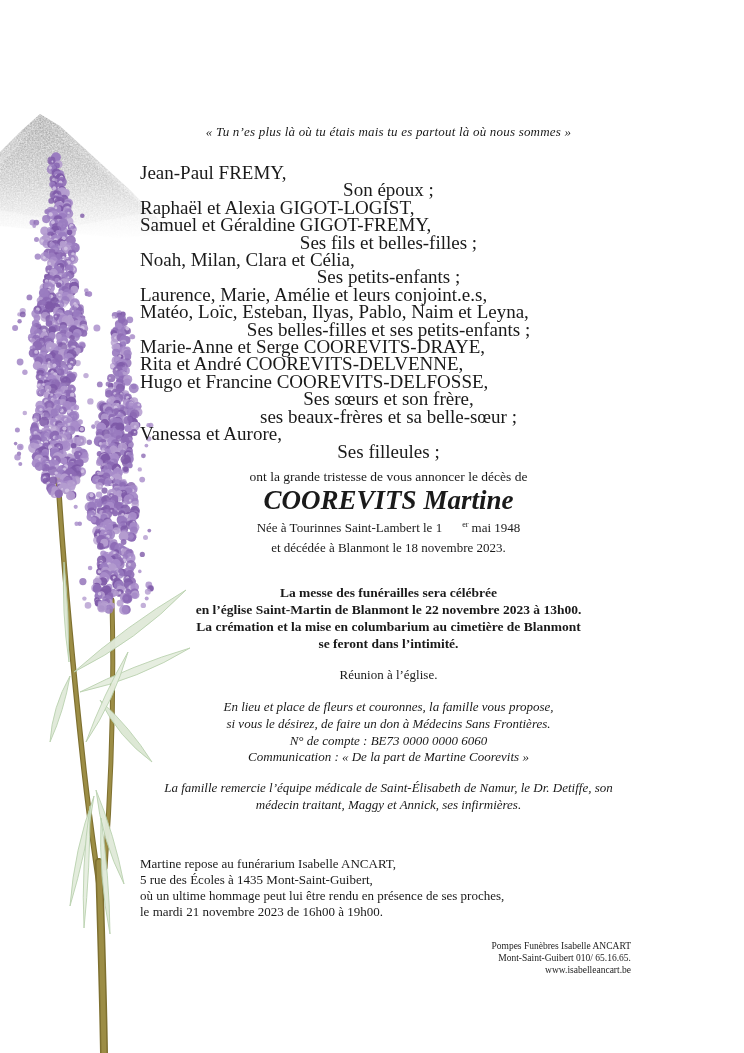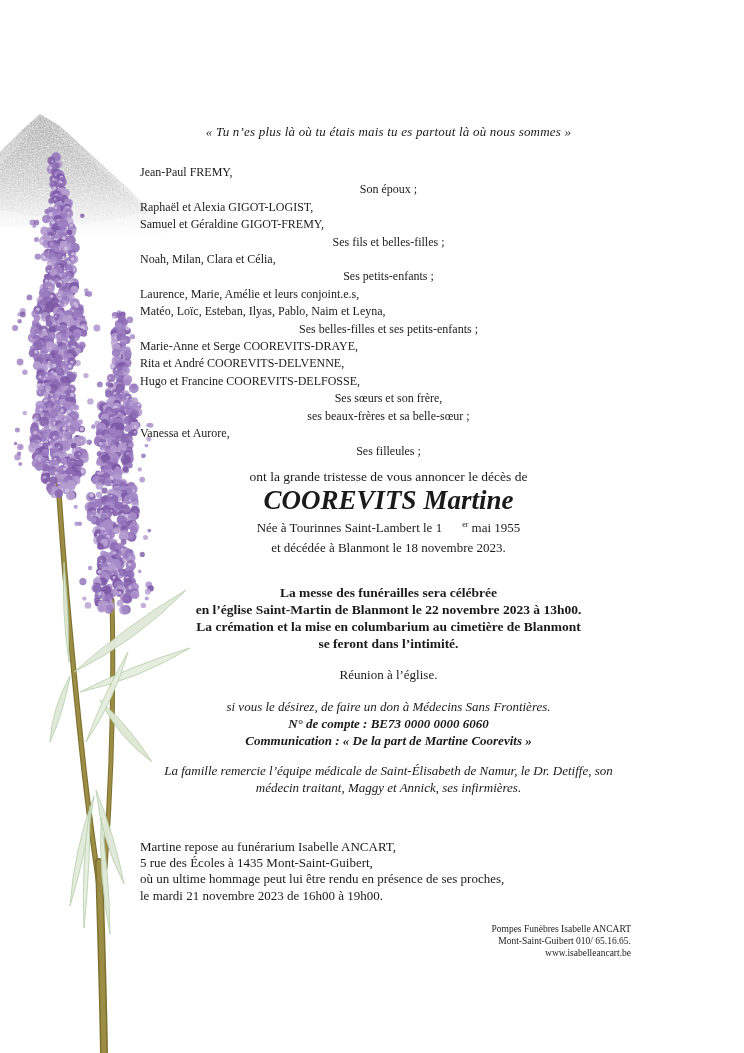--- a/index.html
+++ b/index.html
@@ -18,32 +18,32 @@
   .content{
     position:absolute;left:140px;top:12px;width:497px;z-index:1;margin-top:20px;
   }
   .quote{
     margin-top:92px;
     text-align:center;
     font-style:italic;
     font-size:13px;
     letter-spacing:.2px;
   }
-  .family{margin-top:24px;font-size:12px;line-height:17.4px;}
+  .family{margin-top:24px;font-size:19px;line-height:17.4px;}
   .fam-name{text-align:left;}
   .fam-label{text-align:center;}
   .announce{margin-top:9px;text-align:center;font-size:13.5px;}
   .deceased-title{margin-top:13px;text-align:center;font-size:27px;font-weight:bold;line-height:30px;}
   .deceased-name{text-align:center;font-size:27px;font-weight:bold;line-height:31px;font-style:italic;}
   .birth{margin-top:4px;text-align:center;font-size:13px;line-height:16.5px;}
   .birth sup{font-size:8px;vertical-align:super;line-height:0;padding-left:20px;}
   .ceremony{margin-top:27px;text-align:center;font-size:13.5px;font-weight:bold;line-height:17px;}
   .meeting{margin-top:15px;text-align:center;font-size:13px;}
   .donation{margin-top:16px;text-align:center;font-style:italic;font-size:13px;line-height:16.8px;}
-  .don-strong{font-weight:bold;}
+  .don-strong{font-weight:normal;}
   .thanks{margin-top:14px;text-align:center;font-style:italic;font-size:13px;line-height:16.8px;}
   .repose{margin-top:42px;text-align:left;font-size:13px;line-height:16.2px;}
   .footer{margin-top:19px;text-align:right;font-size:9.5px;line-height:12px;padding-right:6px;color:#222;}
 </style>
 </head>
 <body>
 
 <div class="page">
 
   <svg class="artwork" id="flower-svg" viewBox="0 0 744 1053" width="744" height="1053" aria-hidden="true">
@@ -1776,33 +1776,34 @@
       <div class="fam-label">ses beaux-frères et sa belle-sœur ;</div>
 
       <div class="fam-name">Vanessa et Aurore,</div>
       <div class="fam-label">Ses filleules ;</div>
     </div>
 
     <div class="announce">ont la grande tristesse de vous annoncer le décès de</div>
 
     <div class="deceased-name">COOREVITS Martine</div>
 
-    <div class="birth"><span>Née à Tourinnes Saint-Lambert le 1</span><sup>er</sup><span> mai 1955</span></div>
+    <div class="birth"><span>Née à Tourinnes Saint-Lambert le 1</span><sup>er</sup><span> mai 1948</span></div>
     <div class="birth">et décédée à Blanmont le 18 novembre 2023.</div>
 
     <div class="ceremony">
       <div>La messe des funérailles sera célébrée</div>
       <div>en l’église Saint-Martin de Blanmont le 22 novembre 2023 à 13h00.</div>
       <div>La crémation et la mise en columbarium au cimetière de Blanmont</div>
       <div>se feront dans l’intimité.</div>
     </div>
 
     <div class="meeting">Réunion à l’église.</div>
 
     <div class="donation">
+      <div>En lieu et place de fleurs et couronnes, la famille vous propose,</div>
       <div>si vous le désirez, de faire un don à Médecins Sans Frontières.</div>
       <div class="don-strong">N° de compte : BE73 0000 0000 6060</div>
       <div class="don-strong">Communication : « De la part de Martine Coorevits »</div>
     </div>
 
     <div class="thanks">
       <div>La famille remercie l’équipe médicale de Saint-Élisabeth de Namur, le Dr. Detiffe, son</div>
       <div>médecin traitant, Maggy et Annick, ses infirmières.</div>
     </div>
 

